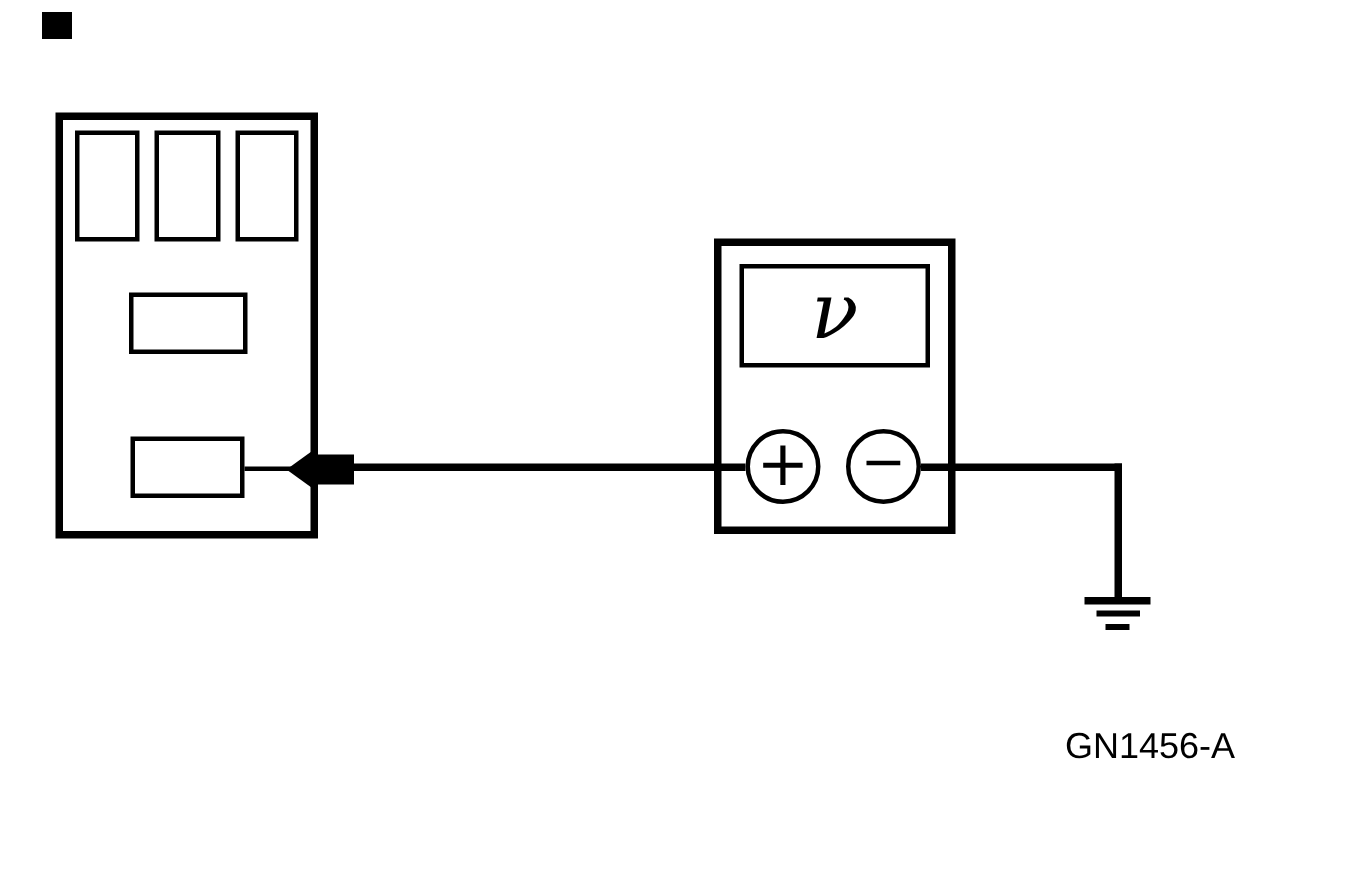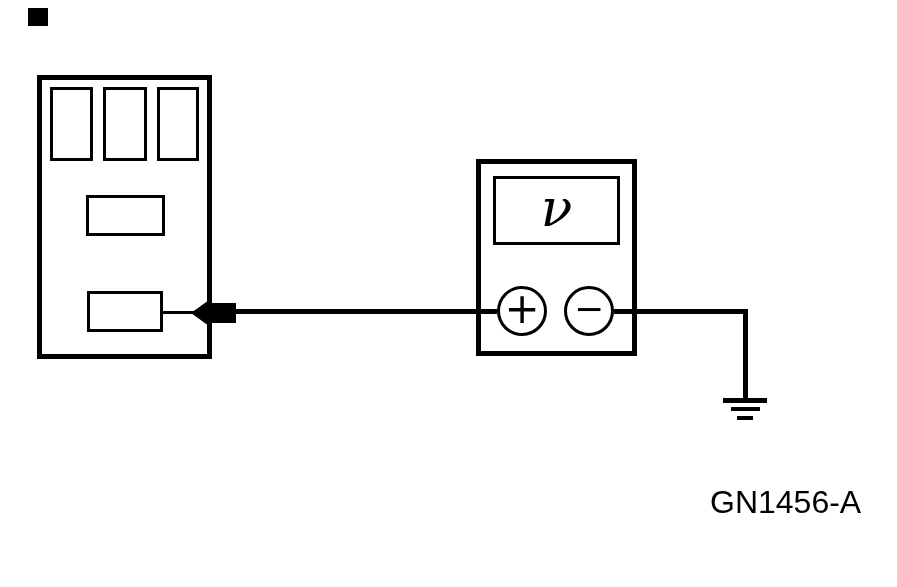--- a/index.html
+++ b/index.html
@@ -80,21 +80,21 @@
   .ground { left: 723px; top: 398px; width: 44px; height: 22px; }
   .ground-bar { position: absolute; background: #000000; }
   .ground-bar-1 { left: 0;    top: 0;    width: 44px; height: 5px; }
   .ground-bar-2 { left: 8px;  top: 9px;  width: 29px; height: 4px; }
   .ground-bar-3 { left: 14px; top: 18px; width: 16px; height: 4px; }
 
   
   .caption {
     left: 710px; top: 484px;
     font-family: "Liberation Sans", sans-serif;
-    font-size: 32px;
+    font-size: 24px;
     color: #000000;
     letter-spacing: 0px;
     white-space: nowrap;
   }
 </style>
 </head>
 <body>
 
 <div class="canvas">
 

